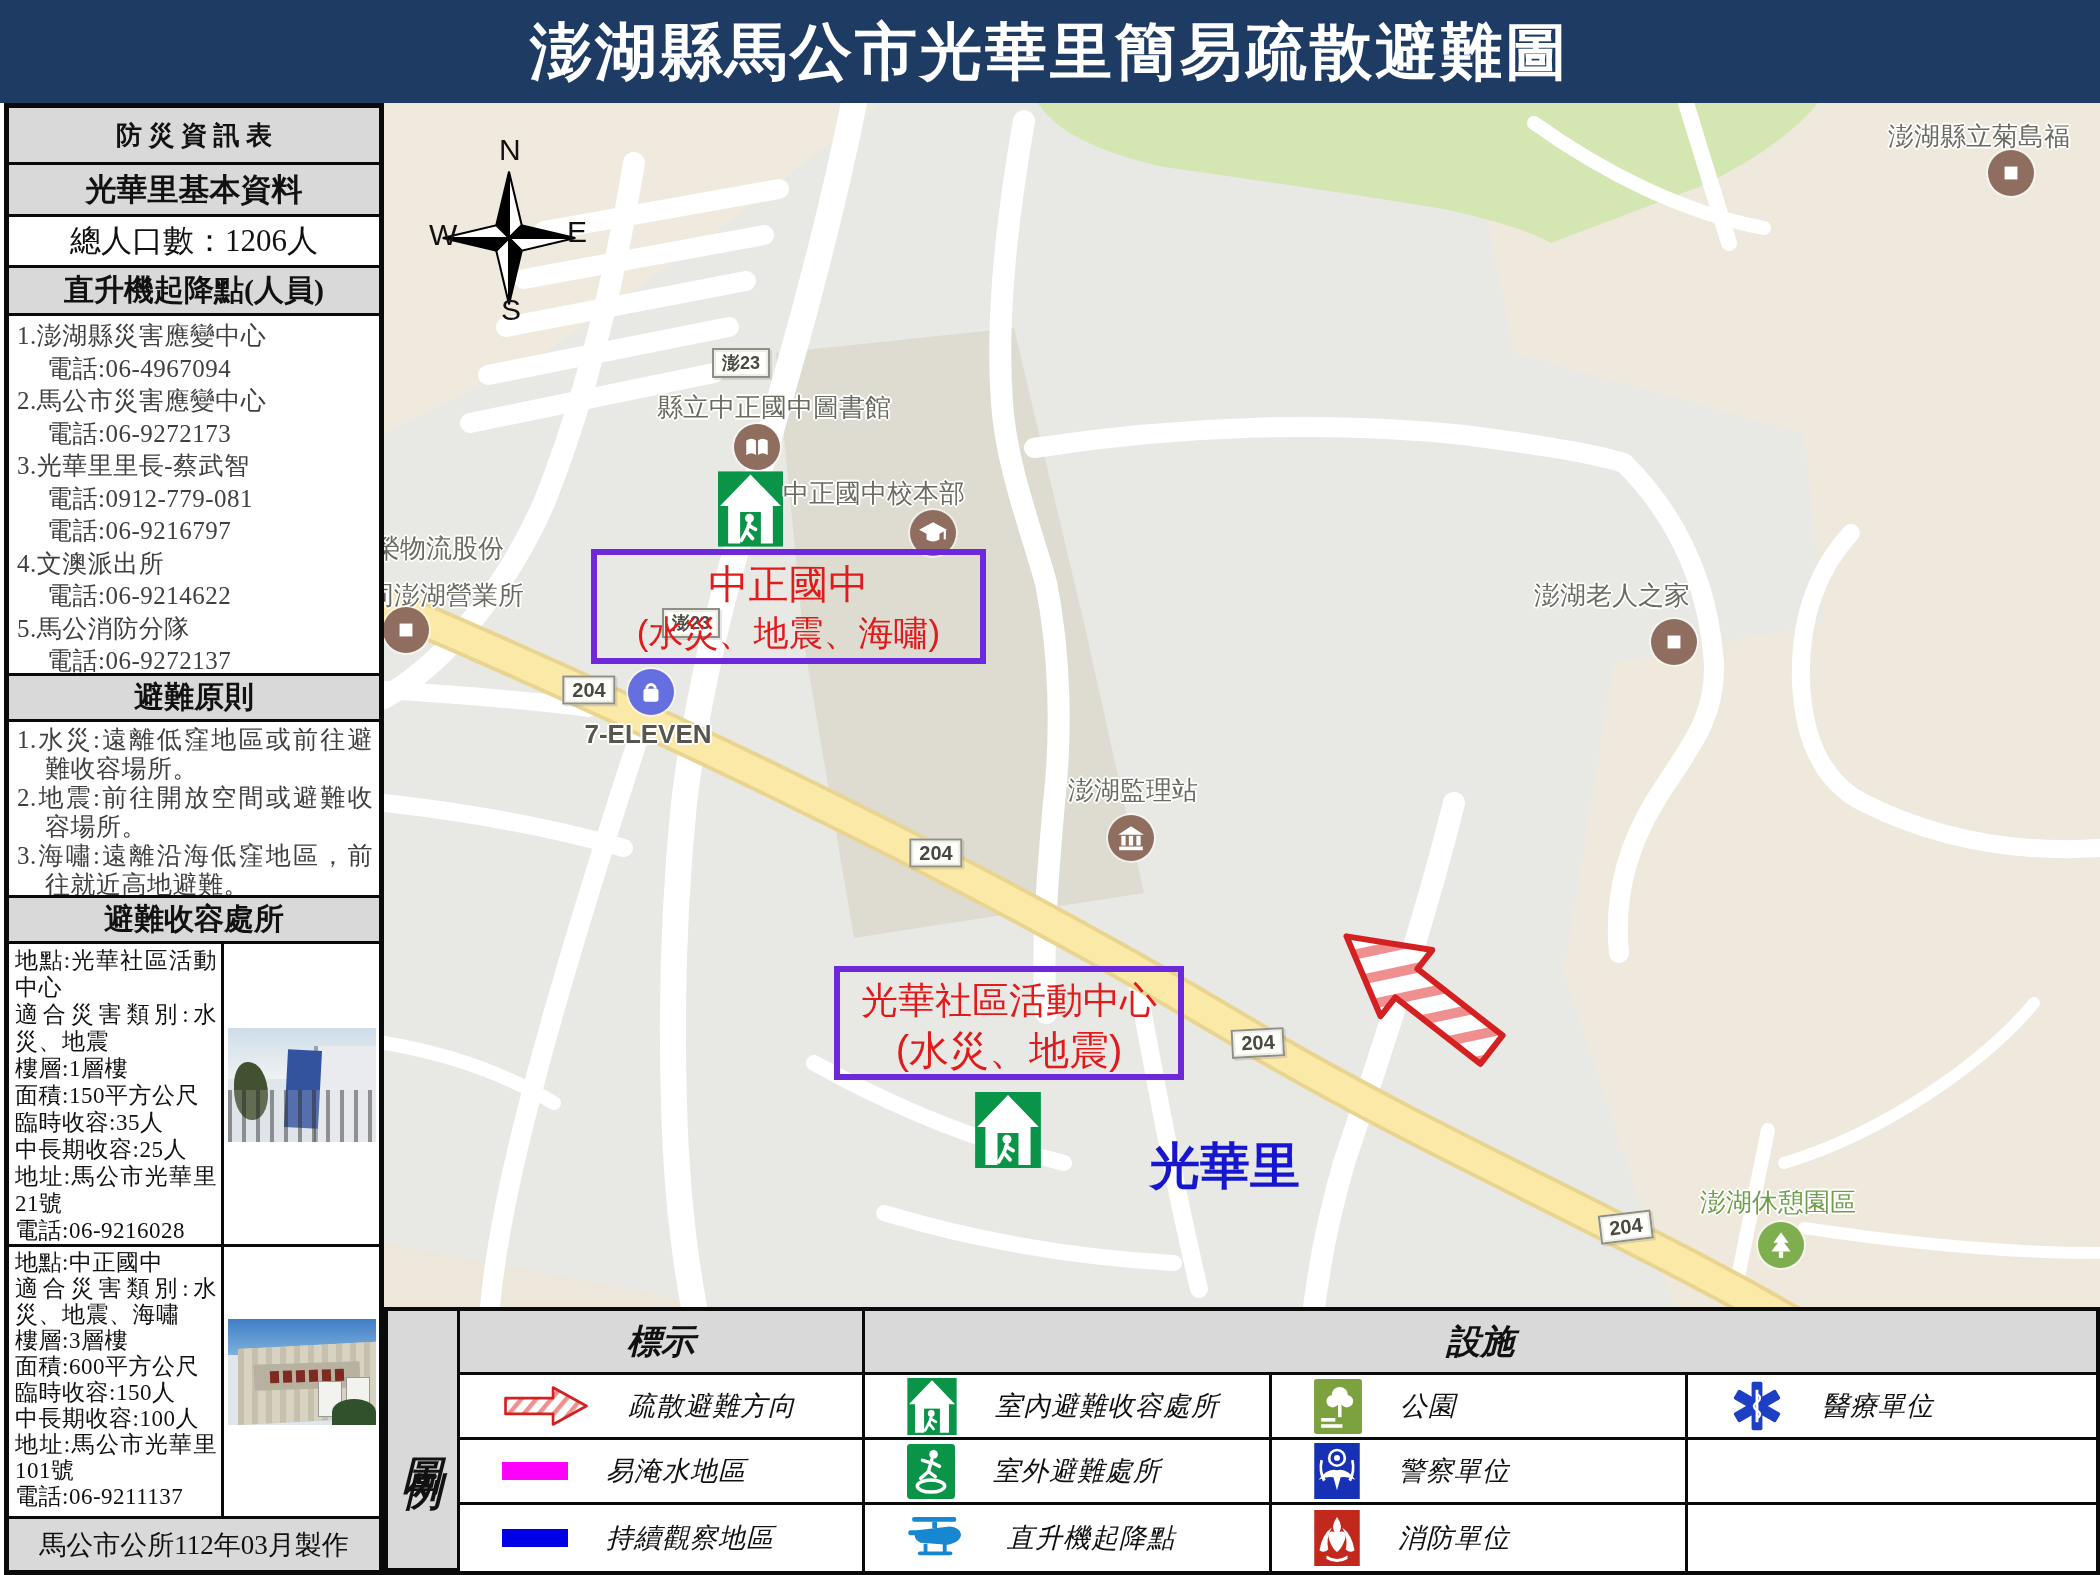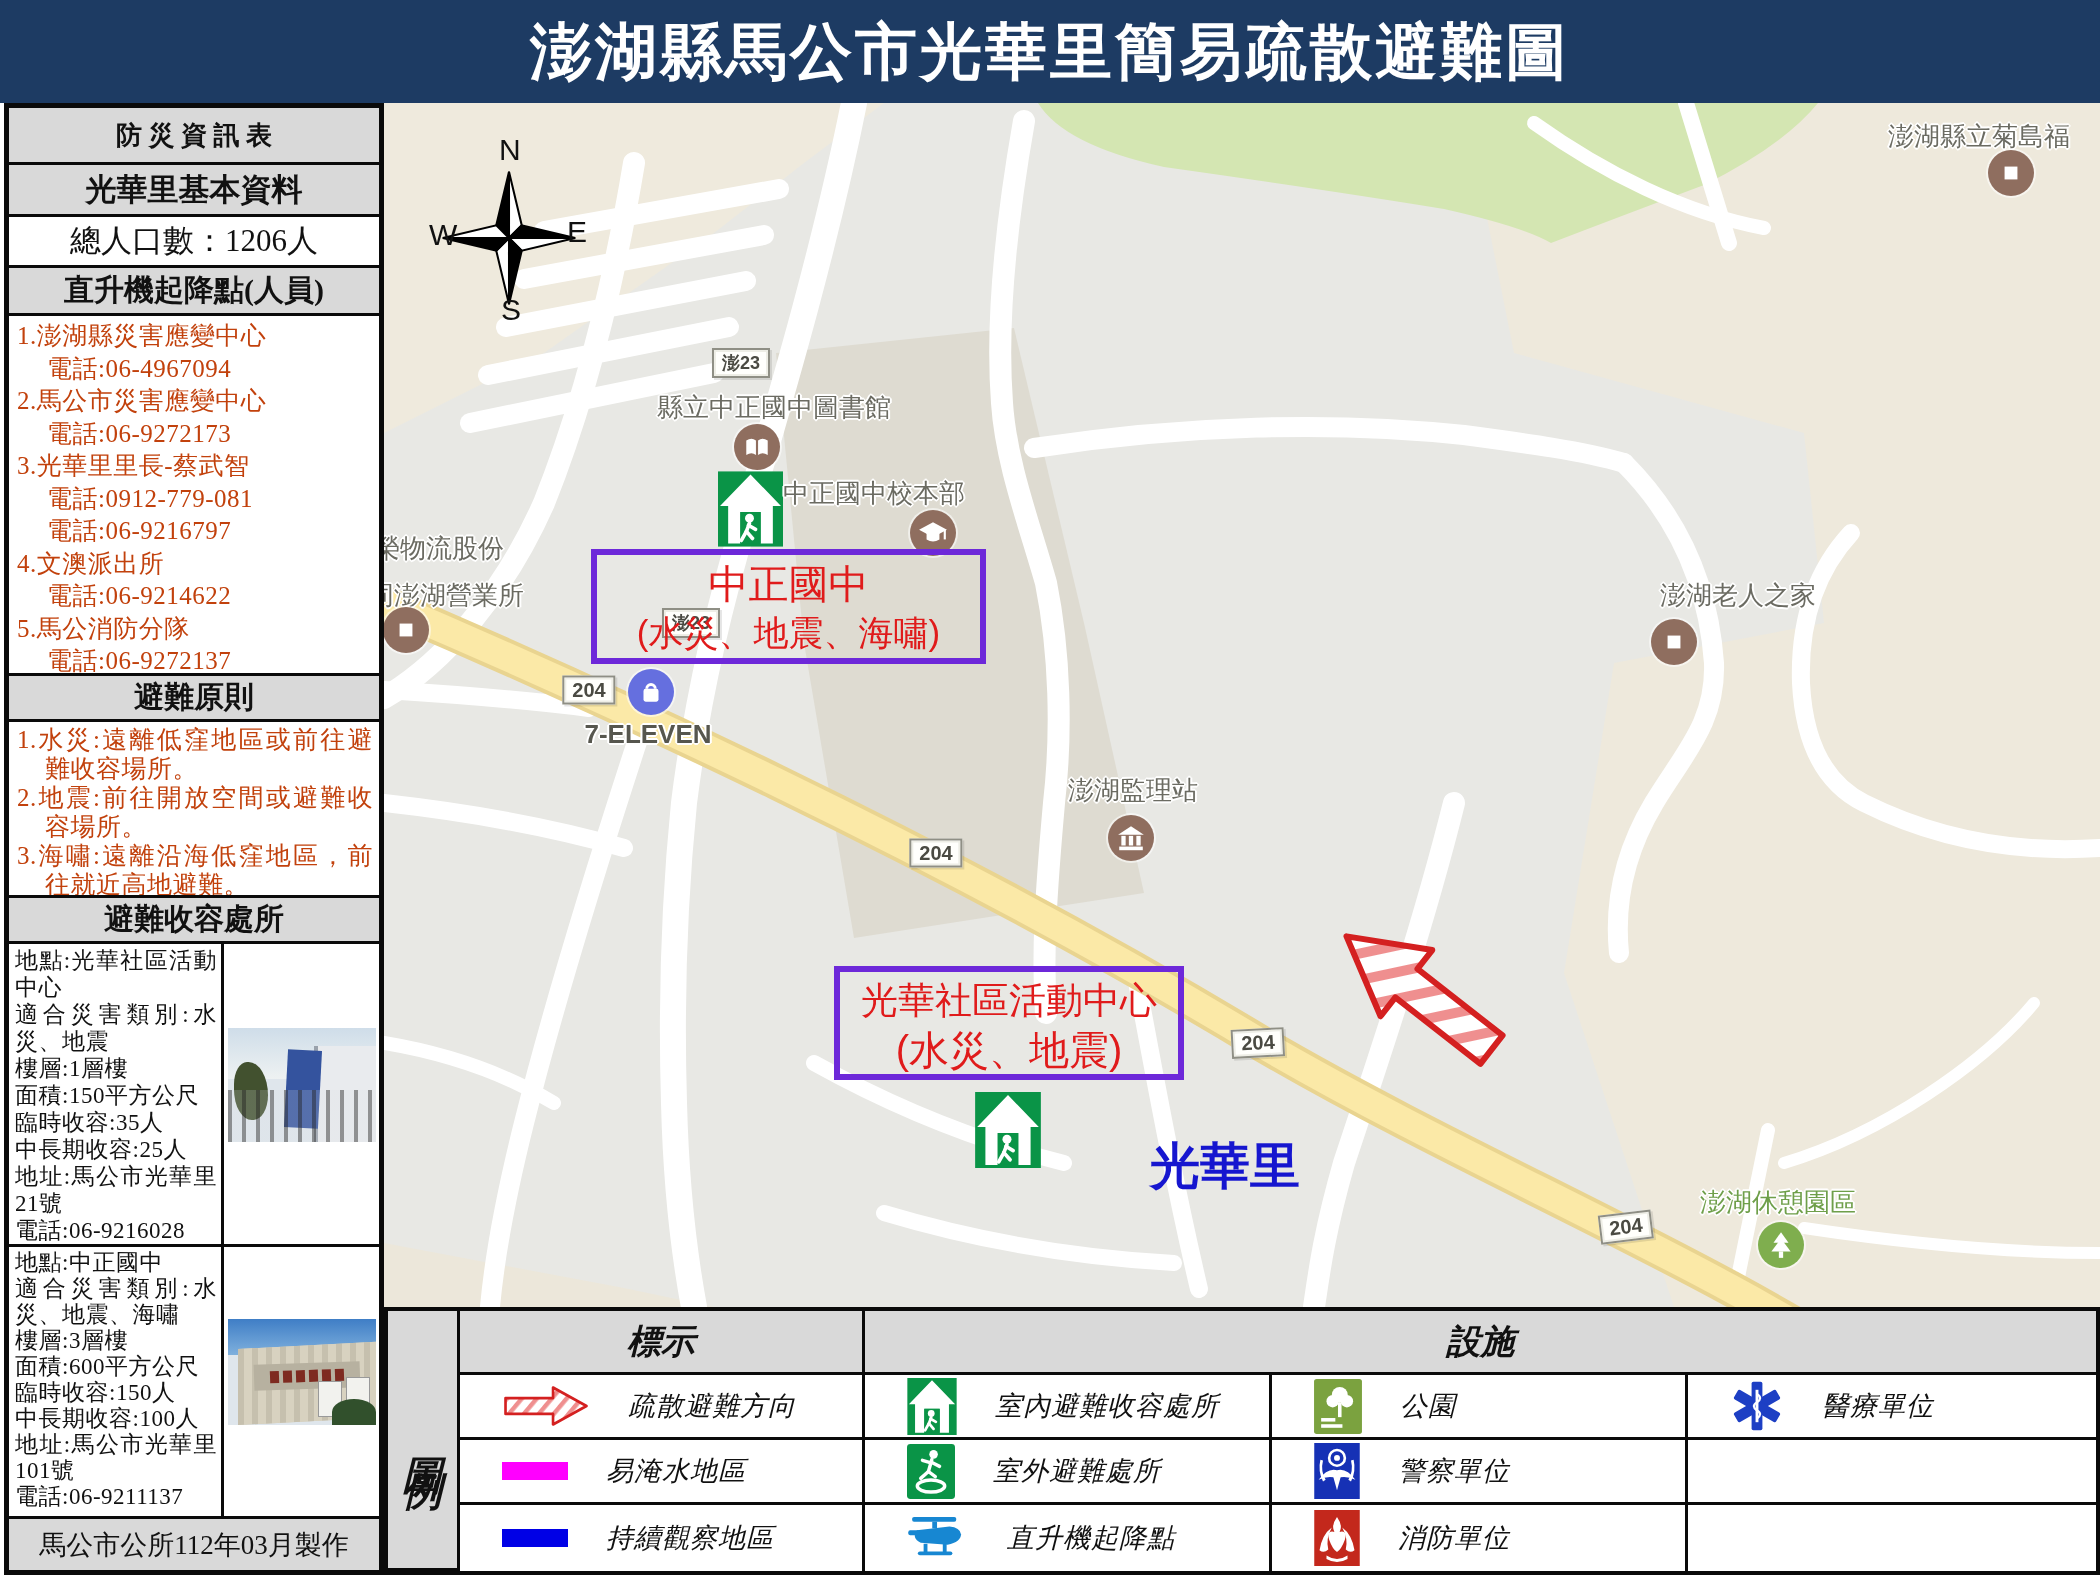--- a/index.html
+++ b/index.html
@@ -10,21 +10,21 @@
             display:flex;align-items:center;justify-content:center;}
   #titlebar .t{color:#fff;font-family:"Liberation Sans","DejaVu Sans",sans-serif;
                font-weight:bold;font-size:62px;letter-spacing:3px;}
   
   #sidebar{position:absolute;left:4px;top:103px;width:380px;height:1472px;background:#fff;
            border:5px solid #0a0a0a;box-sizing:border-box;display:flex;flex-direction:column;}
   .srow{border-bottom:3px solid #0a0a0a;box-sizing:border-box;flex:none;overflow:hidden;}
   .srow:last-child{border-bottom:none;}
   .gray{background:#d9d9d9;}
   .shead{display:flex;align-items:center;justify-content:center;font-weight:bold;color:#111;}
-  .stext{font-size:25px;color:#c2410c;letter-spacing:0.5px;}
+  .stext{font-size:25px;color:#404040;letter-spacing:0.5px;}
   .indent{padding-left:30px;}
   .hang{padding-left:28px;text-indent:-28px;text-align:justify;}
   .scell2{display:flex;height:100%;}
   .scol-t{width:215px;border-right:3px solid #0a0a0a;box-sizing:border-box;padding:3px 4px 0 6px;}
   .scol-p{flex:1;display:flex;align-items:flex-start;justify-content:center;}
   .sfield{font-size:23px;line-height:27px;color:#111;text-align:justify;letter-spacing:0.5px;}
   
   .photo{position:relative;width:148px;overflow:hidden;background:#dfe6ec;}
   .p1-sky{position:absolute;left:0;top:0;right:0;height:45%;background:linear-gradient(#cfdde9,#eef2f2);}
   .p1-bldg{position:absolute;right:0;top:18px;width:58px;bottom:0;background:#e9ebee;border-left:4px solid #9aa2ac;}
@@ -405,21 +405,21 @@
     <svg class="shelter-ic" style="left:589px;top:989px;" width="70" height="76">
         <use href="#sym-indoor"></use>
       </svg>
     <div id="village-label" style="left:841px;top:1063px;">光華里</div>
     <div class="rsign" style="left:874px;top:940px;transform:translate(-50%,-50%) rotate(-3deg);">204</div>
 
     <svg style="position:absolute;left:935px;top:838px;transform:rotate(218deg);" width="200" height="104">
         <use href="#sym-arrow"></use>
       </svg>
 
-    <div class="mlabel" style="left:1354px;top:492px;">澎湖老人之家</div>
+    <div class="mlabel" style="left:1228px;top:492px;">澎湖老人之家</div>
     <div class="poi" style="left:1290px;top:539px;">
         <svg width="30" height="30">
           <use href="#sym-square"></use>
         </svg>
       </div>
 
     <div class="mlabel clipL" style="left:1504px;top:16px;">澎湖縣立菊島福</div>
     <div class="poi" style="left:1627px;top:70px;">
         <svg width="30" height="30">
           <use href="#sym-square"></use>

